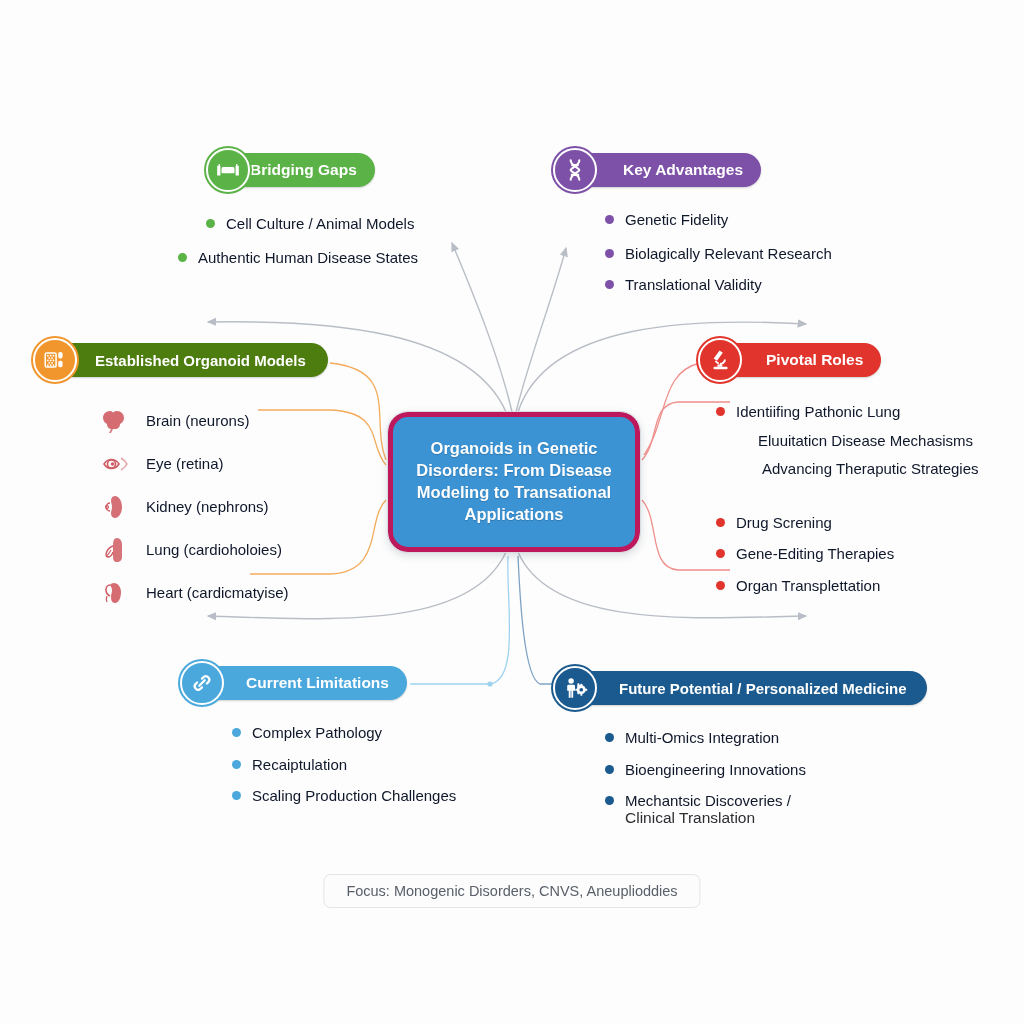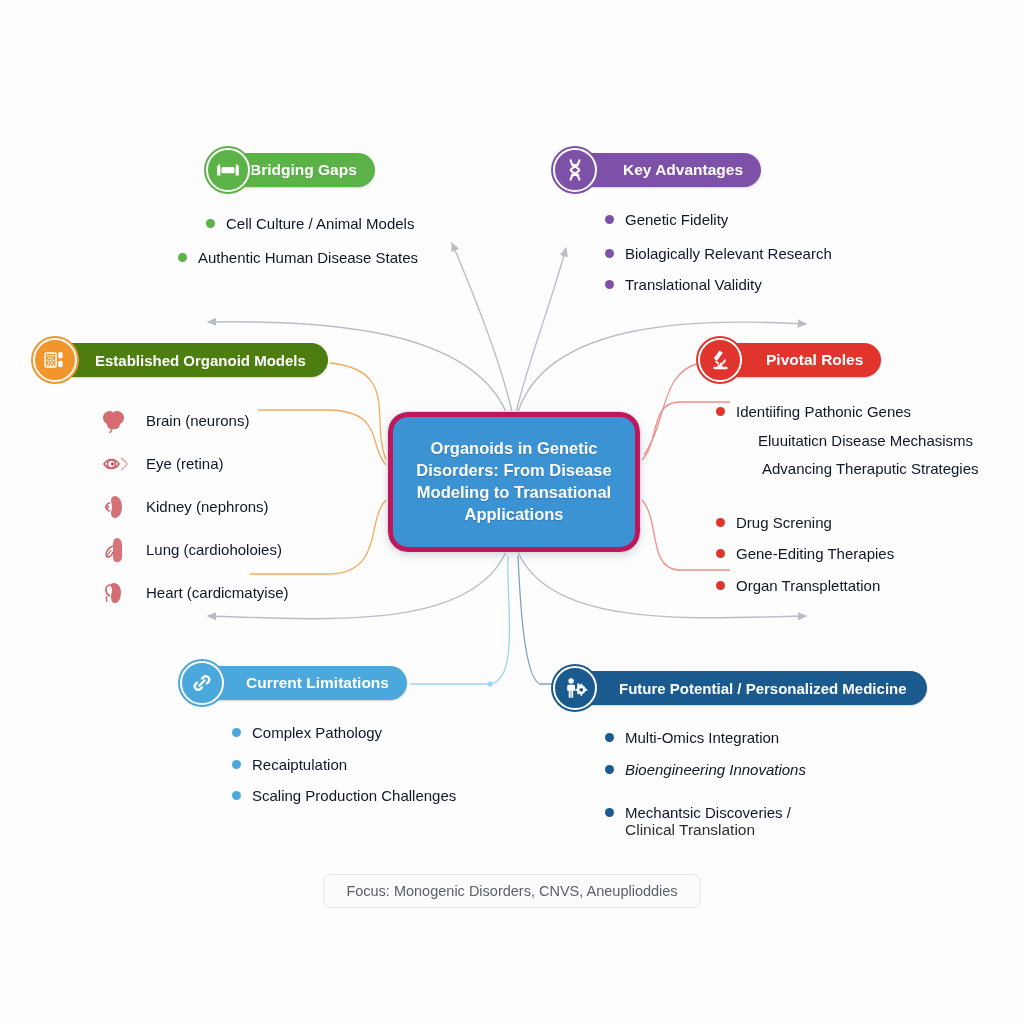--- a/index.html
+++ b/index.html
@@ -271,21 +271,21 @@
           <path d="M8.2 12.4l3.2 2.4-1 1.3-3.2-2.4z"></path>
           <path d="M12 16.5c3 0 5.4-2.2 5.4-5h-1.8c0 1.8-1.6 3.2-3.6 3.2z"></path>
           <rect x="6" y="18.3" width="13" height="2.2" rx="1"></rect>
           <rect x="9.6" y="16.2" width="4.6" height="2.1" rx=".8"></rect>
         </svg>
       </div>
     </div>
     <ul class="items" style="margin-top:20px; margin-left:18px;">
       <li style="margin-bottom:9px;">
         <span class="dot" style="background:#e0342c;"></span>
-        <span class="txt">Identiifing Pathonic Genes</span>
+        <span class="txt">Identiifing Pathonic Lung</span>
       </li>
       <li class="nodot" style="margin-bottom:9px; margin-left:22px;">
 
         <span class="txt">Eluuitaticn Disease Mechasisms</span>
       </li>
       <li class="nodot" style="margin-left:26px;">
 
         <span class="txt">Advancing Theraputic Strategies</span>
       </li>
     </ul>
@@ -349,21 +349,21 @@
             <rect x="21.1" y="12.8" width="2.2" height="1.7" rx=".5"></rect>
           </g>
         </svg>
       </div>
     </div>
     <ul class="items" style="margin-top:18px; margin-left:52px;">
       <li style="margin-bottom:12px;">
         <span class="dot" style="background:#1b5a8e;"></span>
         <span class="txt">Multi-Omics Integration</span>
       </li>
-      <li style="margin-bottom:24px;font-style:italic;">
+      <li style="margin-bottom:12px;">
         <span class="dot" style="background:#1b5a8e;"></span>
         <span class="txt">Bioengineering Innovations</span>
       </li>
       <li style="margin-bottom:4px;">
         <span class="dot" style="background:#1b5a8e;"></span>
         <span class="txt">Mechantsic Discoveries /</span>
       </li>
     </ul>
     <span class="sub" style="margin-left:52px; font-size:15.5px; color:#2e2e32;">Clinical Translation</span>
   </div>

